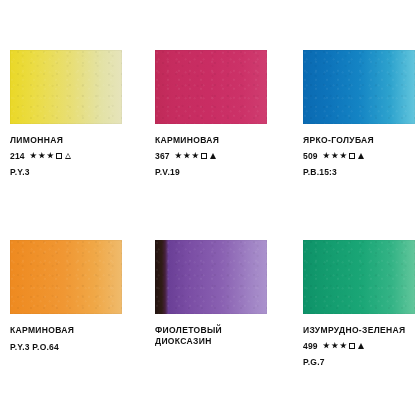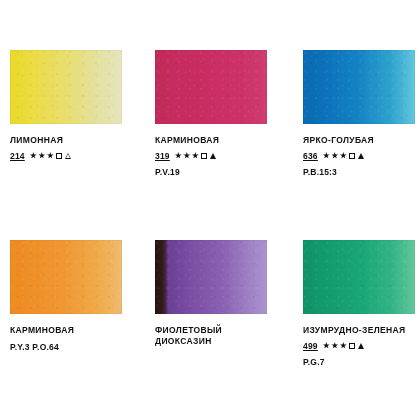--- a/index.html
+++ b/index.html
@@ -77,21 +77,20 @@
     margin-top: 5px;
     display: flex;
     align-items: center;
     font-size: 8.5px;
     font-weight: bold;
     letter-spacing: 0.2px;
     color: #111111;
   }
   .code {
     margin-right: 5px;
-    text-decoration: underline;
   }
   .marks {
     display: flex;
     align-items: center;
     gap: 1.5px;
     font-size: 8px;
     line-height: 1;
   }
   .star {
     width: 7px;
@@ -166,51 +165,52 @@
         <div class="code-row">
           <span class="code">214</span>
           <span class="marks">
             <span class="star"></span>
             <span class="star"></span>
             <span class="star"></span>
             <span class="sq-open"></span>
             <span class="tri-open"></span>
           </span>
         </div>
+        <div class="pigment">P.Y.3</div>
       </div>
     </div>
 
     <div class="cell">
       <div class="swatch" style="background: linear-gradient(to right, rgb(191, 42, 88) 0%, rgb(198, 44, 95) 16%, rgb(201, 45, 99) 48%, rgb(204, 50, 104) 78%, rgb(207, 61, 112) 100%);">
         <div class="swatch-grain"></div>
       </div>
       <div class="info">
         <div class="name">КАРМИНОВАЯ</div>
         <div class="code-row">
-          <span class="code">319</span>
+          <span class="code">367</span>
           <span class="marks">
             <span class="star"></span>
             <span class="star"></span>
             <span class="star"></span>
             <span class="sq-open"></span>
             <span class="tri-fill"></span>
           </span>
         </div>
         <div class="pigment">P.V.19</div>
       </div>
     </div>
 
     <div class="cell">
       <div class="swatch" style="background: linear-gradient(to right, rgb(10, 106, 178) 0%, rgb(13, 115, 186) 22%, rgb(20, 132, 196) 50%, rgb(46, 163, 206) 78%, rgb(99, 198, 221) 100%);">
         <div class="swatch-grain"></div>
       </div>
       <div class="info">
         <div class="name">ЯРКО-ГОЛУБАЯ</div>
         <div class="code-row">
-          <span class="code">636</span>
+          <span class="code">509</span>
           <span class="marks">
             <span class="star"></span>
             <span class="star"></span>
             <span class="star"></span>
             <span class="sq-open"></span>
             <span class="tri-fill"></span>
           </span>
         </div>
         <div class="pigment">P.B.15:3</div>
       </div>

